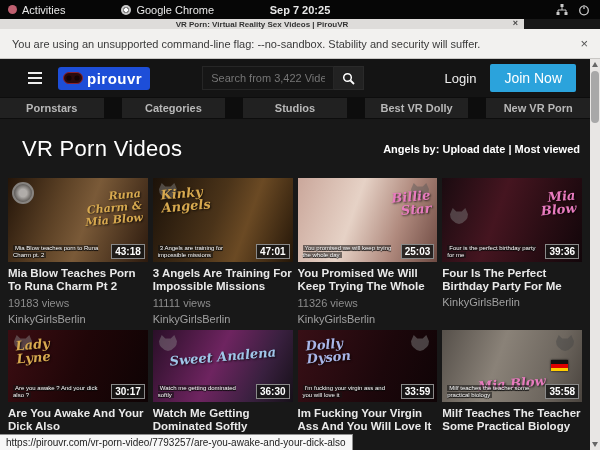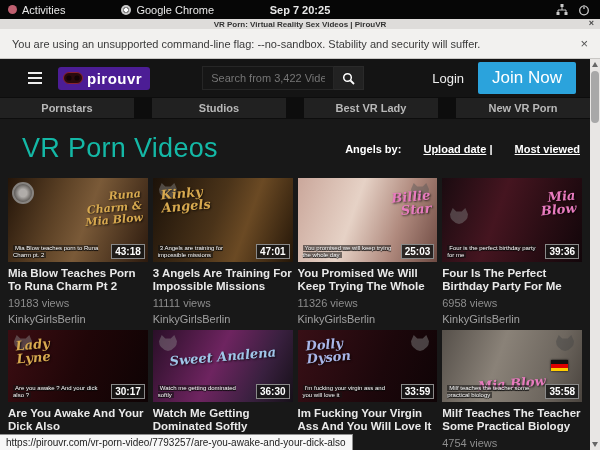--- a/index.html
+++ b/index.html
@@ -10,21 +10,21 @@
   .sysbar { position:absolute; top:0; left:0; width:600px; height:19px; background:#060606;
             display:flex; align-items:center; color:#e8e8e8; font-size:11px; }
   .sys-item { display:flex; align-items:center; gap:5px; padding:16px 8px; height:100%; }
   .sys-dot { width:9px; height:9px; border-radius:50%; background:#bf5f6f; }
   .chrome-ico { width:10px; height:10px; border-radius:50%;
                 background:radial-gradient(circle,#fff 0 28%,#888 30% 45%,#c9c9c9 47% 100%); }
   .sys-clock { position:absolute; left:0; right:0; text-align:center; font-weight:bold; font-size:11px; pointer-events:none; }
   .sys-right { margin-left:auto; display:flex; align-items:center; gap:10px; padding-right:10px; z-index:2; }
 
   
-  .titlebar { position:absolute; top:19px; left:0; width:600px; height:10px; background:#dedcda;
+  .titlebar { position:absolute; top:19px; left:0; width:524px; height:10px; background:#dedcda;
               display:flex; align-items:center; justify-content:center; font-size:8px; color:#333; font-weight:bold; }
   .titlebar .close { position:absolute; right:6px; top:-1px; font-size:9px; color:#444; cursor:pointer; }
 
   
   .infobar { position:absolute; top:29px; left:0; width:600px; height:30px; background:#f2f1ef;
              border-bottom:1px solid #c9c7c4; display:flex; align-items:center; font-size:11px; color:#3a3a3a; padding:0 12px; }
   .infobar .close { margin-left:auto; font-size:13px; color:#555; cursor:pointer; }
 
   
   .scrollbar { position:absolute; top:59px; right:0; width:10px; bottom:0; background:#e8e6e4; }
@@ -32,39 +32,39 @@
   .sb-up { top:3px; border-bottom:5px solid #666; }
   .sb-down { bottom:3px; border-top:5px solid #666; }
   .sb-thumb { position:absolute; top:12px; left:1px; width:8px; height:52px; background:#a8a8a8; border-radius:4px; }
 
   
   .content { position:absolute; top:59px; left:0; right:10px; bottom:0; background:#181818; overflow:hidden; }
 
   .nav { height:38px; background:#141414; display:flex; align-items:center; padding:0 14px; gap:10px; }
   .burger { display:flex; flex-direction:column; gap:3px; margin:0 6px 0 14px; cursor:pointer; }
   .burger span { width:14px; height:2px; background:#eee; }
-  .logo { display:flex; align-items:center; gap:4px; background:#4c1d95; padding:3px 8px 3px 5px; border-radius:3px; }
+  .logo { display:flex; align-items:center; gap:4px; background:#1d4ed8; padding:3px 8px 3px 5px; border-radius:3px; }
   .logo-text { color:#fff; font-weight:bold; font-size:15px; letter-spacing:.5px; }
   .searchwrap { display:flex; margin-left:42px; }
   .search-input { width:132px; height:24px; background:#161616; border:1px solid #262626; color:#8a8a8a;
                   font-size:11px; padding:0 8px; outline:none; }
   .search-btn { width:30px; height:24px; background:#222; border:1px solid #2a2a2a; border-left:none;
                 display:flex; align-items:center; justify-content:center; cursor:pointer; }
   .nav-right { margin-left:auto; display:flex; align-items:center; gap:14px; }
   .login { color:#eee; font-size:13px; cursor:pointer;padding-left:44px; }
-  .join { color:#fff; font-size:17px; padding:6px 14px; border-radius:2px; cursor:pointer; }
+  .join { color:#fff; font-size:14px; padding:6px 14px; border-radius:2px; cursor:pointer; }
 
   .menu { height:22px; background:#0d0d0d; display:flex; gap:18px; padding:1px 0; }
   .menu-item { flex:1; background:#212121; color:#b8b8b8; font-size:11px; font-weight:bold;
                display:flex; align-items:center; justify-content:center; cursor:pointer; }
 
   .pagehead { height:59px; display:flex; align-items:center; padding:0 10px 0 22px; }
-  .pagetitle { color:#14b8a6; font-size:27px; font-weight:400; letter-spacing:.3px; }
+  .pagetitle { color:#ffffff; font-size:22px; font-weight:400; letter-spacing:.3px; }
   .orderby { margin-left:auto; color:#fff; font-size:11px; font-weight:bold; }
-  .orderby a { color:#fff; text-decoration:underline; cursor:pointer;margin-left:19px; }
+  .orderby a { color:#fff; cursor:pointer; }
 
   
   .grid { display:grid; grid-template-columns:repeat(4,1fr); gap:5px; margin:0 8px; }
   .card { display:block; }
   .thumb { position:relative; height:84px; overflow:hidden; cursor:pointer; }
   .row2 .thumb { height:72px; }
   .vtitle { margin-top:5px; height:25px; overflow:hidden; color:#e9e9e9; font-size:11.5px; font-weight:bold; line-height:12.5px; cursor:pointer; }
   .views { margin-top:5px; color:#8d8d8d; font-size:11px; height:12px; }
   .studio { display:block; margin-top:4px; color:#a0a0a0; font-size:11px; height:12px; cursor:pointer; }
 
@@ -166,22 +166,23 @@
         </div>
       </div>
       <div class="nav-right">
         <span class="login">Login</span>
         <span class="join" style="background: rgb(43, 163, 220);">Join Now</span>
       </div>
     </div>
 
     <div class="menu">
       <div class="menu-item">Pornstars</div>
+      <div class="menu-item">Categories</div>
       <div class="menu-item">Studios</div>
-      <div class="menu-item">Best VR Lady</div>
+      <div class="menu-item">Best VR Dolly</div>
       <div class="menu-item">New VR Porn</div>
     </div>
 
     <div class="pagehead">
       <h1 class="pagetitle">VR Porn Videos</h1>
       <div class="orderby">
         <span>Angels by:</span>
         <a>Upload date</a>
         <span>|</span>
         <a>Most viewed</a>
@@ -233,21 +234,20 @@
       <article class="card">
         <div class="thumb t4">
           <svg class="wm wm-ml" width="22" height="18" viewBox="0 0 24 20">
               <path d="M2 8 L5 1 L9 5 H15 L19 1 L22 8 Q22 16 12 19 Q2 16 2 8 Z" fill="#8a8a8a" opacity="0.55"></path>
             </svg>
           <span class="oname o-r" style="color: rgb(232, 123, 191);">Mia Blow</span>
           <span class="caption"><span>Four is the perfect birthday party for me</span></span>
           <span class="duration">39:36</span>
         </div>
         <h3 class="vtitle">Four Is The Perfect Birthday Party For Me</h3>
-        <div class="views">6958 views</div>
         <a class="studio">KinkyGirlsBerlin</a>
       </article>
 
       <article class="card row2">
         <div class="thumb t5">
           <svg class="wm wm-tl" width="22" height="18" viewBox="0 0 24 20">
               <path d="M2 8 L5 1 L9 5 H15 L19 1 L22 8 Q22 16 12 19 Q2 16 2 8 Z" fill="#8a8a8a" opacity="0.6"></path>
             </svg>
           <span class="oname o-l" style="color: rgb(215, 169, 79);">Lady Lyne</span>
           <span class="caption"><span>Are you awake ? And your dick also ?</span></span>
@@ -294,21 +294,20 @@
           <span class="flag">
             <div style="background:#111;"></div>
               <div style="background:#d00;"></div>
               <div style="background:#fc0;"></div>
           </span>
           <span class="oname o-cb" style="color: rgb(232, 123, 191);">Mia Blow</span>
           <span class="caption"><span>Milf teaches the teacher some practical biology</span></span>
           <span class="duration">35:58</span>
         </div>
         <h3 class="vtitle">Milf Teaches The Teacher Some Practical Biology</h3>
-        <div class="views">4754 views</div>
 
       </article>
 
     </div>
 
     <div class="statusbar">https://pirouvr.com/vr-porn-video/7793257/are-you-awake-and-your-dick-also</div>
   </div>
 
   <div class="scrollbar">
     <div class="sb-up"></div>

